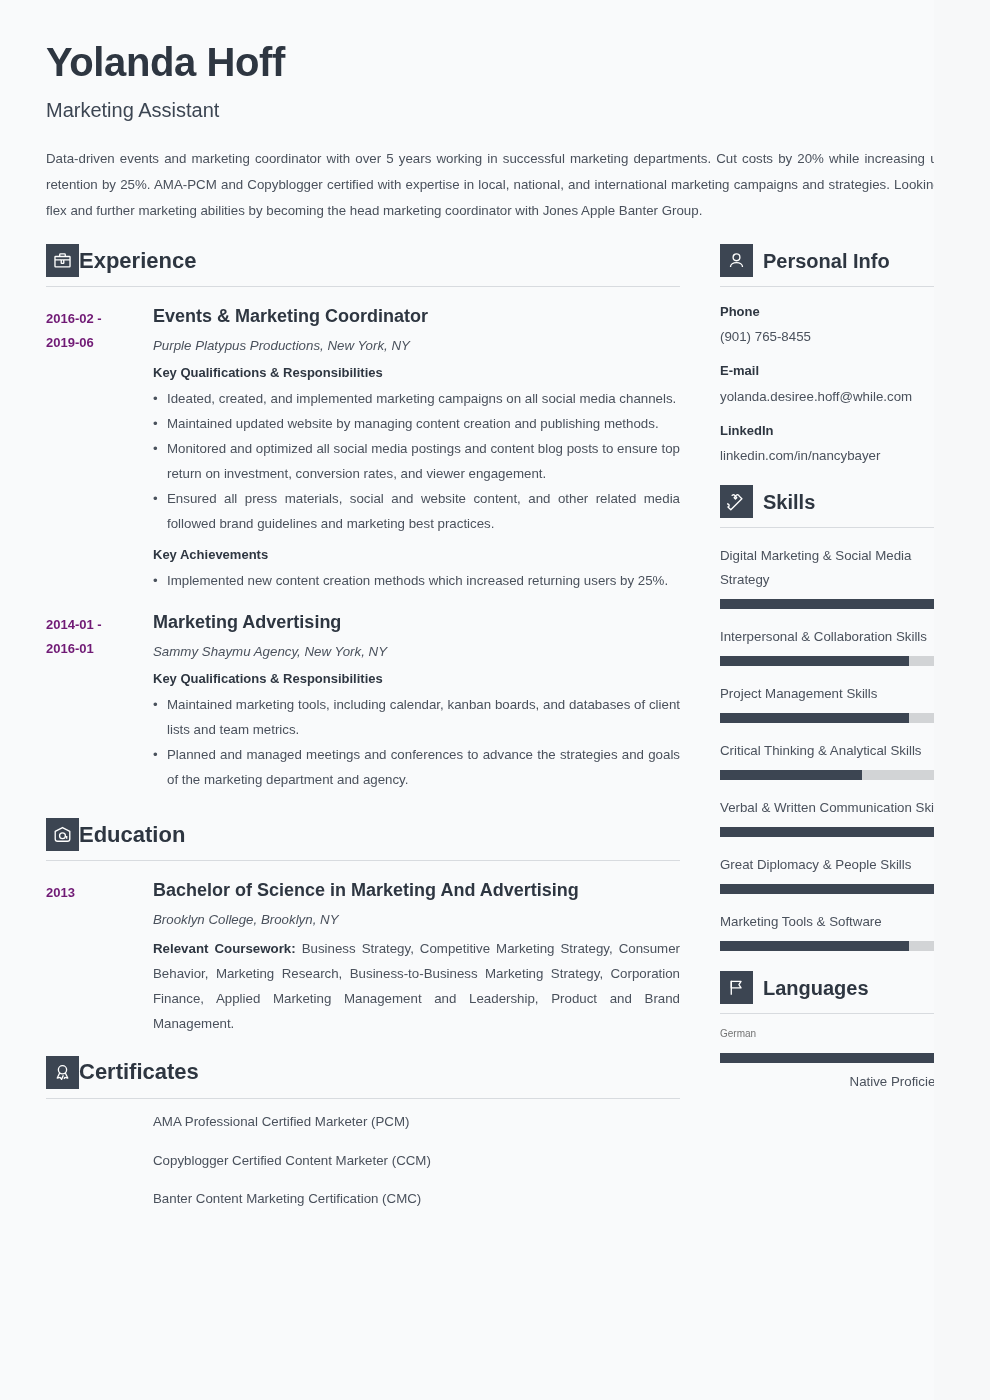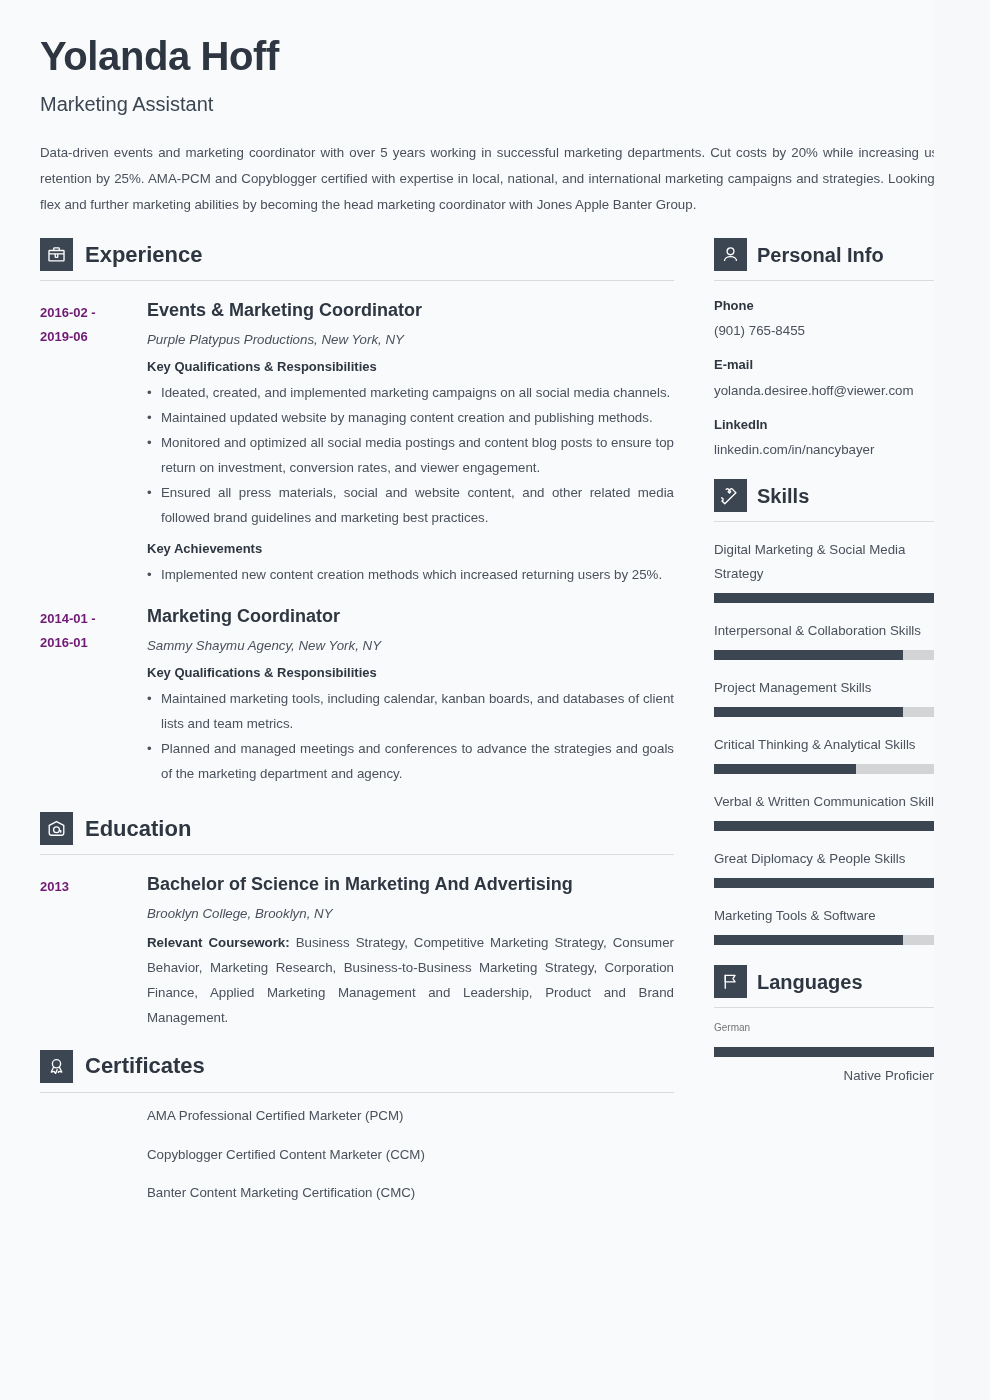--- a/index.html
+++ b/index.html
@@ -11,21 +11,21 @@
     font-family: "Liberation Sans", sans-serif;
     color: #3c4552;
     -webkit-font-smoothing: antialiased;
   }
 
   .page {
     position: relative;
     width: 934px;
     height: 1400px;
     background: #f9fafb;
-    padding: 0;
+    padding: 6px;
     overflow: hidden;
   }
 
   
   .header {
     padding: 34px 40px 0 40px;
   }
   .name {
     font-size: 40px;
     font-weight: bold;
@@ -63,21 +63,20 @@
   .col-right {
     width: 236px;
     flex: 0 0 236px;
     margin-left: 40px;
   }
 
   
   .section-head {
     display: flex;
     align-items: center;
-    gap: 12px;
     padding-bottom: 4px;
   }
   .section-head.right-head { gap: 10px; }
 
   .sec-icon {
     width: 33px;
     height: 33px;
     background: #3c4552;
     flex: 0 0 33px;
     display: flex;
@@ -276,21 +275,21 @@
             </ul>
           </div>
         </div>
 
         <div class="entry">
           <div class="entry-date">
             <div>2014-01 -</div>
             <div>2016-01</div>
           </div>
           <div class="entry-body">
-            <div class="entry-title">Marketing Coordinator</div>
+            <div class="entry-title">Marketing Advertising</div>
             <div class="entry-sub">Sammy Shaymu Agency, New York, NY</div>
 
             <div class="entry-label">Key Qualifications &amp; Responsibilities</div>
             <ul class="bullets">
               <li>Maintained marketing tools, including calendar, kanban boards, and databases of client lists and team metrics.</li>
               <li>Planned and managed meetings and conferences to advance the strategies and goals of the marketing department and agency.</li>
             </ul>
           </div>
         </div>
       </div>
@@ -357,21 +356,21 @@
           <span class="sec-title">Personal Info</span>
         </div>
         <div class="sec-rule"></div>
 
         <div class="info-block">
           <div class="info-label">Phone</div>
           <div class="info-value">(901) 765-8455</div>
         </div>
         <div class="info-block">
           <div class="info-label">E-mail</div>
-          <div class="info-value">yolanda.desiree.hoff@viewer.com</div>
+          <div class="info-value">yolanda.desiree.hoff@while.com</div>
         </div>
         <div class="info-block">
           <div class="info-label">LinkedIn</div>
           <div class="info-value">linkedin.com/in/nancybayer</div>
         </div>
       </div>
 
       <div class="spacer-md"></div>
 
       <div class="sec-wrap">

